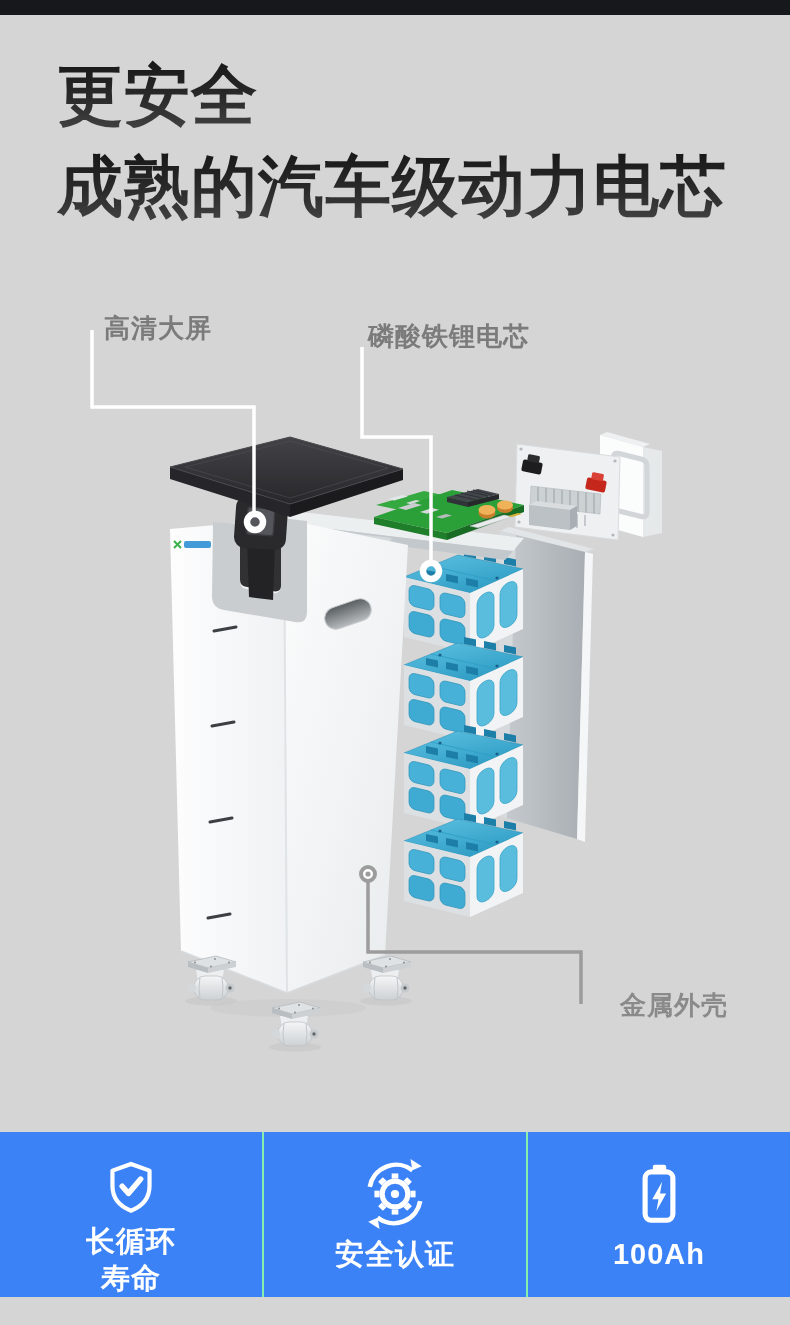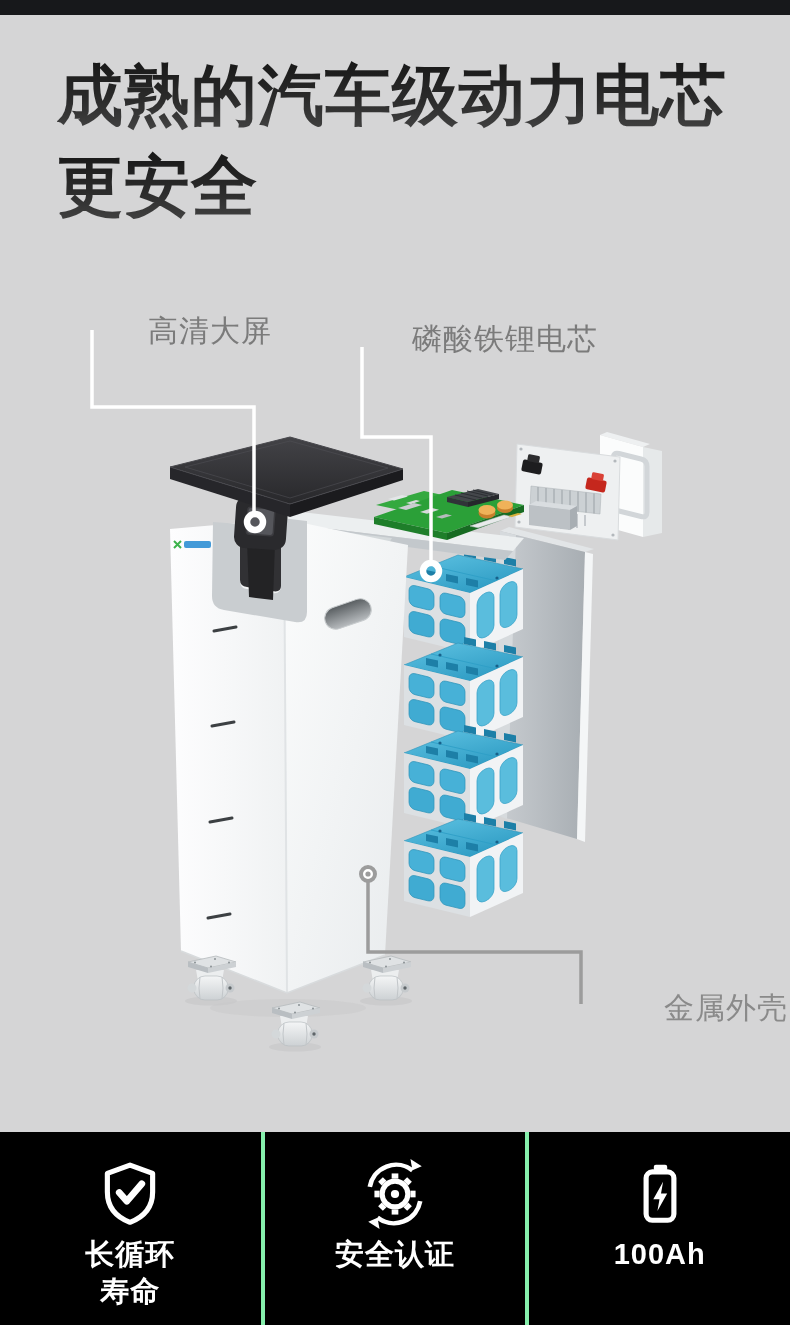--- a/index.html
+++ b/index.html
@@ -15,51 +15,51 @@
     color:#232323;white-space:nowrap;
   }
   @supports ((-webkit-background-clip:text) or (background-clip:text)){
     .title-line{
       background:linear-gradient(180deg,#131313 0%,#2b2b2b 55%,#4a4a4a 100%);
       -webkit-background-clip:text;background-clip:text;
       color:transparent;-webkit-text-fill-color:transparent;
     }
   }
   .callout-label{
-    position:absolute;font-size:30px;font-weight:400;color:#7b7b7b;
-    white-space:nowrap;letter-spacing:1px;margin-left:44px;
+    position:absolute;font-size:26px;font-weight:700;color:#7b7b7b;
+    white-space:nowrap;letter-spacing:1px;
   }
   #label-screen{left:104px;top:311px;}
   #label-cell{left:368px;top:319px;}
   #label-shell{left:620px;top:988px;color:#8a8a8a;}
   .scene{position:absolute;left:0;top:0;width:790px;height:1325px;}
   .feature-bar{
-    position:absolute;left:0;top:1132px;width:790px;height:193px;
-    background:#000000;display:flex;
+    position:absolute;left:0;top:1132px;width:790px;height:165px;
+    background:#3b82f6;display:flex;
   }
   .feature{
     flex:1 1 0;display:flex;flex-direction:column;align-items:center;
     padding-top:26px;
   }
-  .feature + .feature{border-left:4px solid #86efac;text-decoration:underline;}
+  .feature + .feature{border-left:2px solid #86efac;}
   .ficon{width:72px;height:72px;display:block;}
   .ftext{margin-top:6px;text-align:center;}
   .fline{
     font-size:29px;font-weight:700;color:#ffffff;line-height:37px;
     letter-spacing:1px;white-space:nowrap;
   }
 </style>
 </head>
 <body>
 
 <div class="top-bar"></div>
 
 <div class="title-block">
+  <div class="title-line">更安全</div>
   <div class="title-line">成熟的汽车级动力电芯</div>
-  <div class="title-line">更安全</div>
 </div>
 
 <svg class="scene" viewBox="0 0 790 1325" aria-hidden="true">
   <defs>
     <linearGradient id="gLeft" x1="0" y1="0" x2="1" y2="0">
       <stop offset="0" stop-color="#fdfdfe"></stop>
         <stop offset="1" stop-color="#f0f2f3"></stop>
     </linearGradient>
     <linearGradient id="gRight" x1="0" y1="0" x2="1" y2="1">
       <stop offset="0" stop-color="#fbfcfc"></stop>

